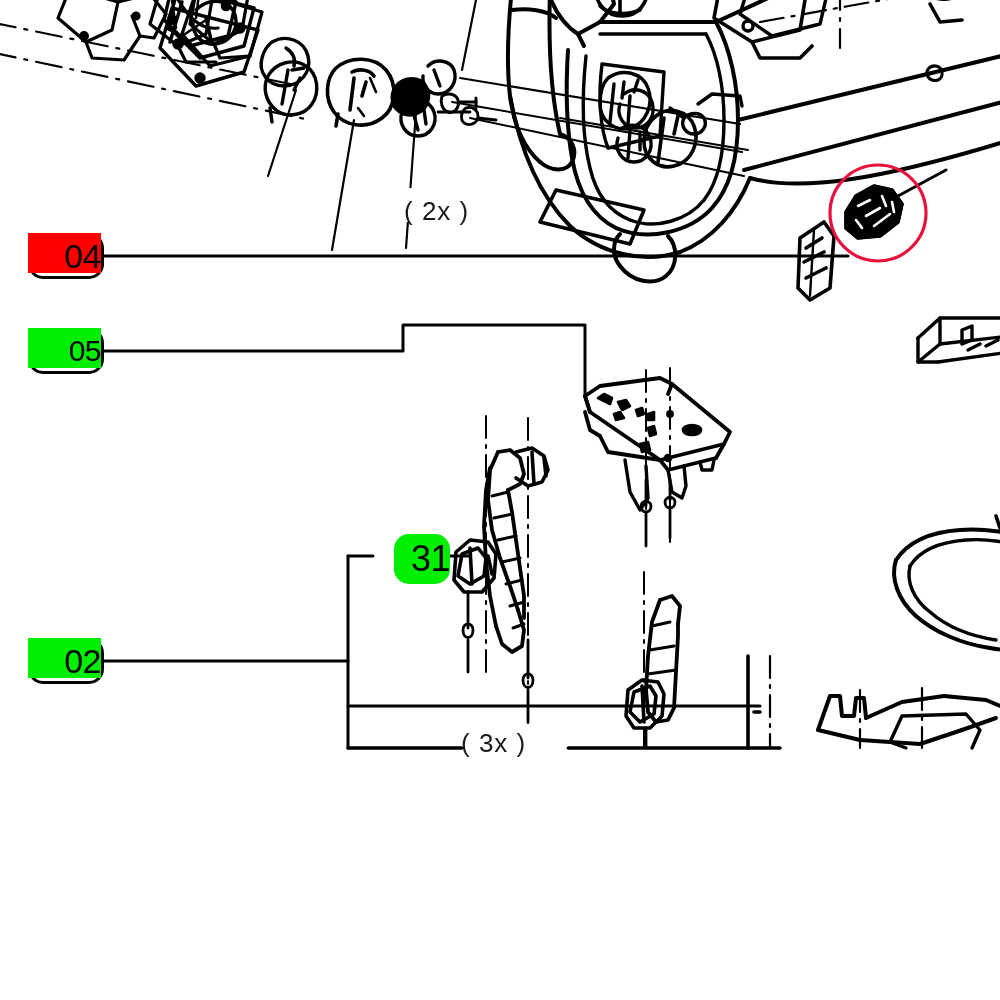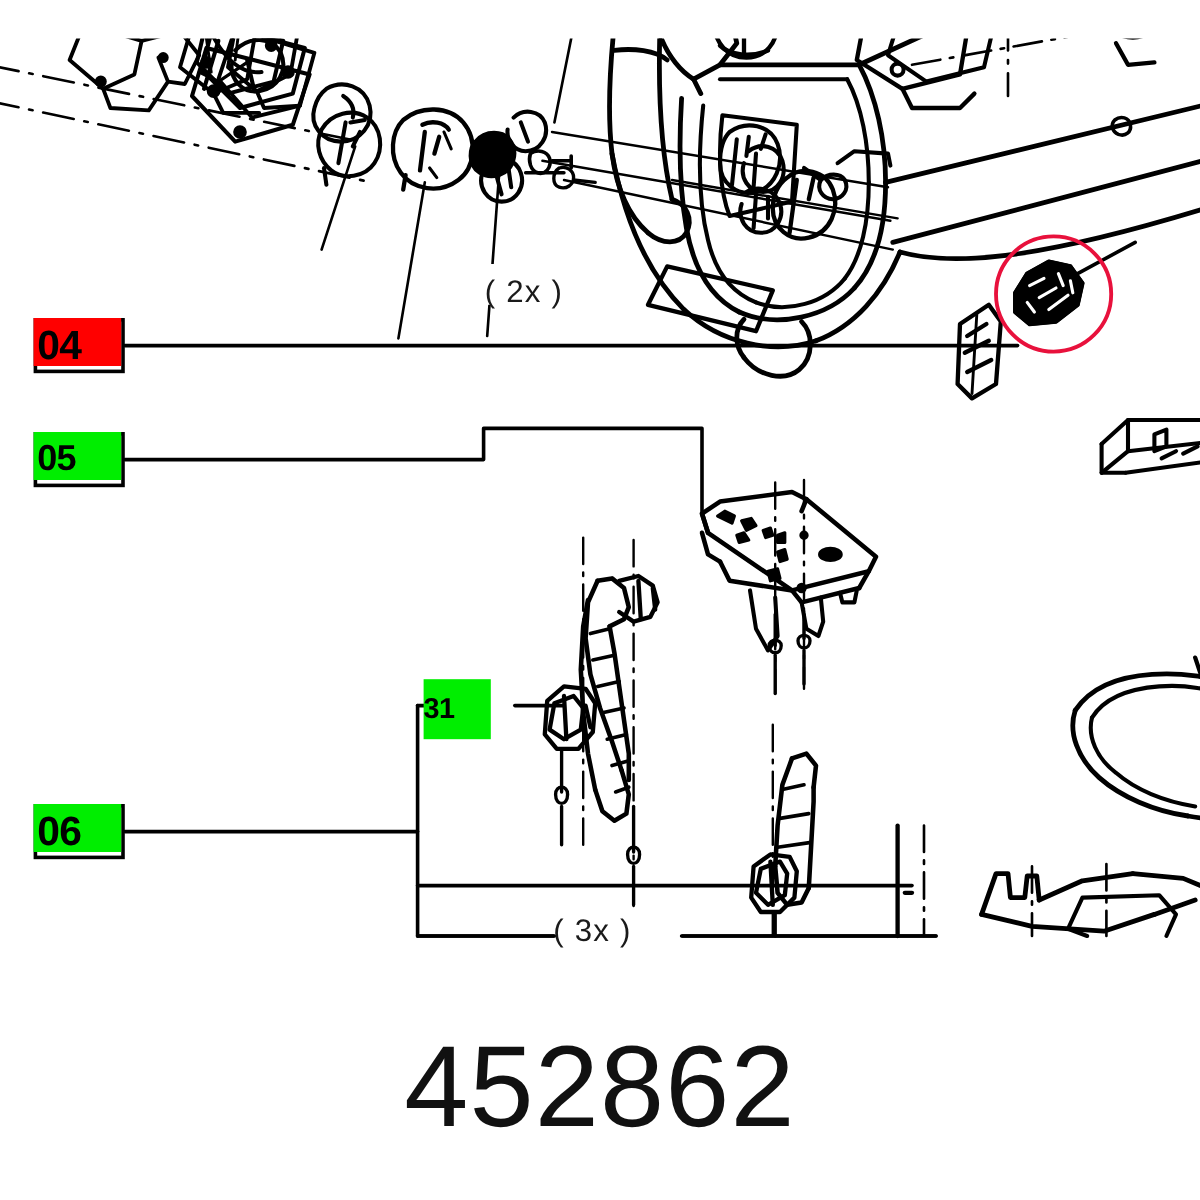--- a/index.html
+++ b/index.html
@@ -13,42 +13,42 @@
     height: 1000px;
     font-family: "Liberation Sans", sans-serif;
     overflow: hidden;
     position: relative;
   }
   #sheet {
     position: relative;
     width: 1000px;
     height: 710px;
     background: #ffffff;
-    margin-top: 32px;
   }
   #diagram-svg {
     position: absolute;
     left: 0;
     top: 0;
     width: 1000px;
     height: 1000px;
     display: block;
   }
   .callout {
     position: absolute;
     box-sizing: border-box;
     display: flex;
     align-items: center;
-    justify-content: flex-start;
+    justify-content: flex-end;
     font-family: "Liberation Sans", sans-serif;
-    font-weight: bold;
+    font-weight: normal;
     color: #000000;
     letter-spacing: -0.5px;
     line-height: 1;
     user-select: none;
+    border-radius: 15px;
   }
   .callout-bordered {
     border: 3px solid #000000;
   }
   .callout-fill {
     position: absolute;
     top: -3px;
     left: -3px;
     right: 0px;
     bottom: 3px;
@@ -553,22 +553,21 @@
     <span class="callout-text">04</span>
   </div>
 
   <div class="callout callout-bordered" style="left:28px; top:328px; width:76px; height:46px; font-size:30px;">
     <span class="callout-fill" style="background:#00ee00;"></span>
     <span class="callout-text">05</span>
   </div>
 
   <div class="callout callout-bordered" style="left:28px; top:638px; width:76px; height:46px; font-size:34px;">
     <span class="callout-fill" style="background:#00ee00;"></span>
-    <span class="callout-text">06</span>
+    <span class="callout-text">02</span>
   </div>
 
-  <div class="callout" style="left:353px; top:534px; width:56px; height:50px; font-size:24px; background:#00ee00;">
+  <div class="callout" style="left:394px; top:534px; width:56px; height:50px; font-size:36px; background:#00ee00;">
     <span class="callout-text">31</span>
   </div>
 
-  <div id="partnumber">452862</div>
 
 </div>
 
 </body></html>

